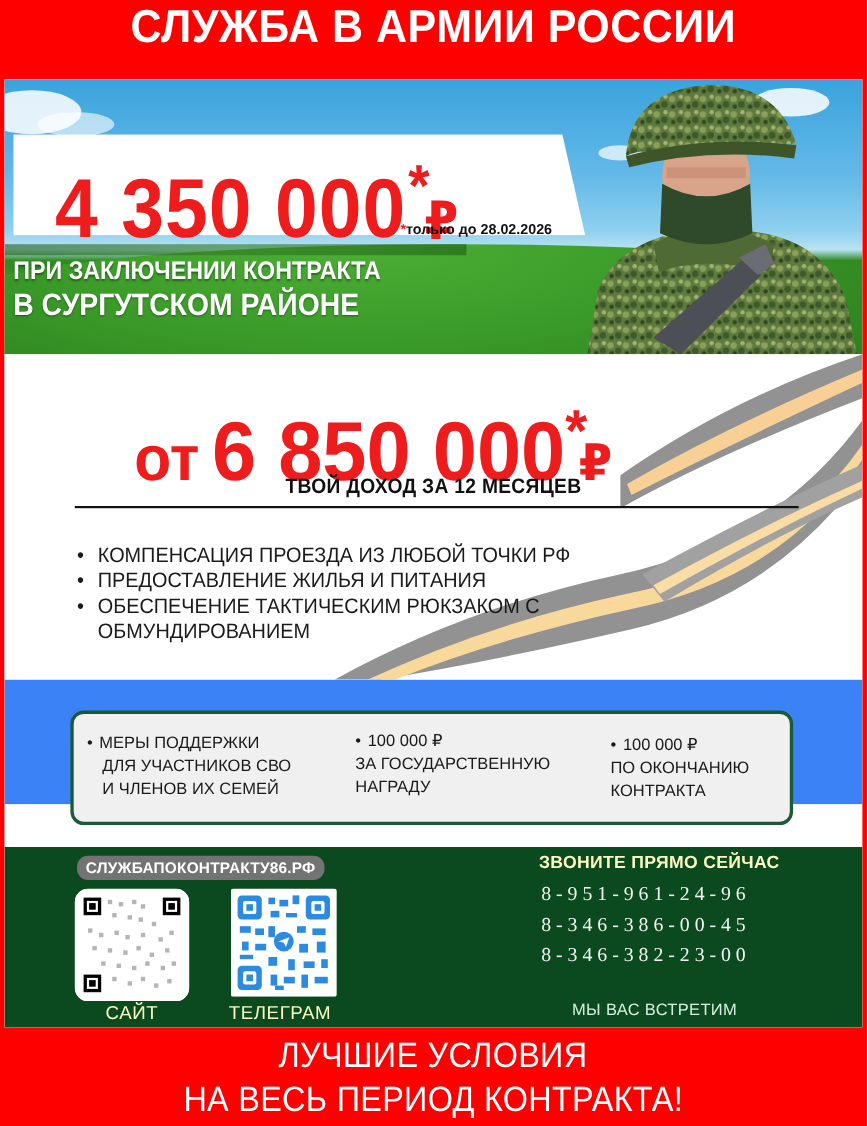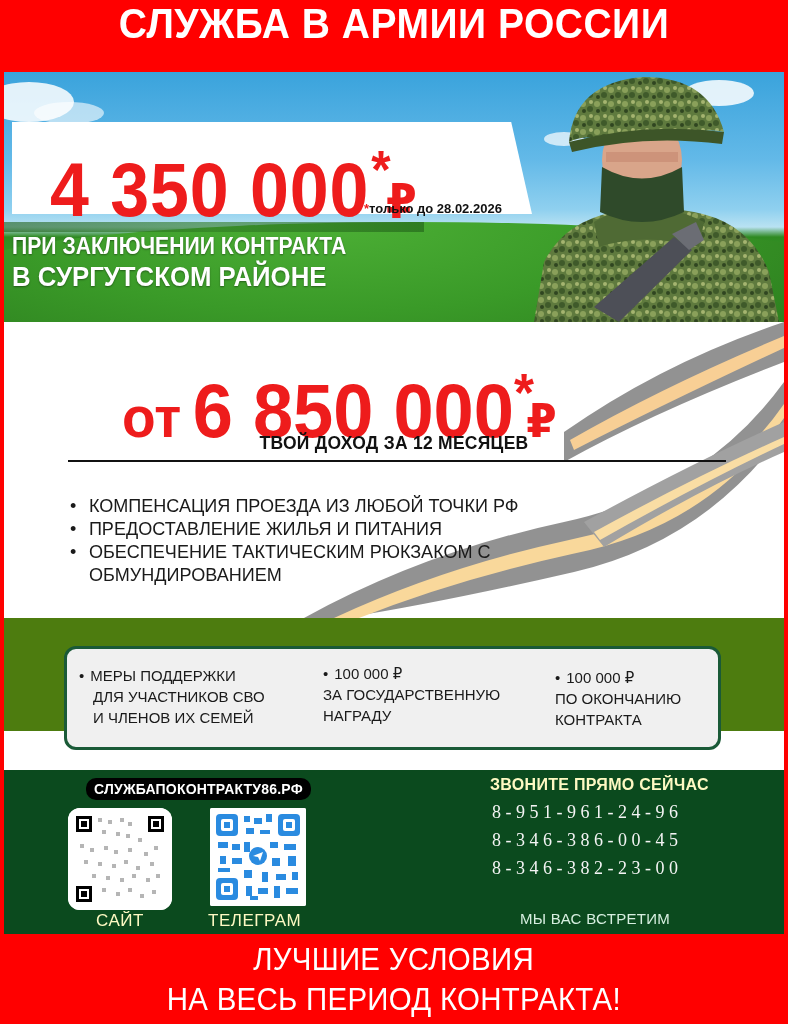--- a/index.html
+++ b/index.html
@@ -92,41 +92,41 @@
   .divider { position: absolute; left: 64px; top: 138px; width: 658px; height: 2px; background: #111; }
   .benefits { position: absolute; left: 64px; top: 172px; list-style: none; }
   .benefits li {
     font-size: 19px; line-height: 23px; color: #1a1a1a; padding-left: 22px; position: relative;
     transform: scaleX(0.95); transform-origin: left;
   }
   .benefits li .bullet { position: absolute; left: 2px; top: 0; }
 
   
   .support-area {
-    position: absolute; left: 0; top: 546px; width: 780px; height: 113px; background: #4d7c0f;
+    position: absolute; left: 0; top: 546px; width: 780px; height: 113px; background: #3b82f6;
   }
   .support-box {
     position: absolute; left: 60px; top: 28px; width: 657px; height: 104px;
     border: 3px solid #1a5a37; border-radius: 12px; background: #f0f0f0;
   }
   .support-col { position: absolute; top: 16px; font-size: 15px; line-height: 21px; color: #1a1a1a; }
   .support-col .bullet { margin-right: 6px; }
   .support-col.c1 { left: 12px; }
   .support-col.c1 .rest { padding-left: 14px; }
   .support-col.c2 { left: 256px; top: 14px; }
   .support-col.c3 { left: 488px; top: 18px; }
 
   
   .contacts {
     position: absolute; left: 0; top: 698px; width: 780px; height: 164px; background: #0b4a1e;
   }
   .site-pill {
     position: absolute; left: 66px; top: 8px; height: 22px; padding: 0 8px;
-    background: #000000; color: #fff; border-radius: 10px; font-size: 14px; font-weight: bold;
-    line-height: 22px; letter-spacing: 0.2px; margin-left: 16px;
+    background: #737373; color: #fff; border-radius: 10px; font-size: 14px; font-weight: bold;
+    line-height: 22px; letter-spacing: 0.2px;
   }
   .qr { position: absolute; top: 38px; width: 104px; height: 102px; border-radius: 12px; overflow: hidden; }
   .qr.site { left: 64px; background: #ffffff; }
   .qr.tg { left: 206px; width: 96px; height: 98px; border-radius: 2px; background: #ffffff; }
   .qr-label { position: absolute; top: 141px; color: #fef9c3; font-size: 17px; letter-spacing: 0.5px; }
   .qr-label.site { left: 92px; }
   .qr-label.tg { left: 204px; }
   .call-title { position: absolute; left: 486px; top: 6px; color: #fef9c3; font-size: 16px; font-weight: bold; letter-spacing: 0.3px; }
   .phones { position: absolute; left: 488px; top: 28px; }
   .phone {

